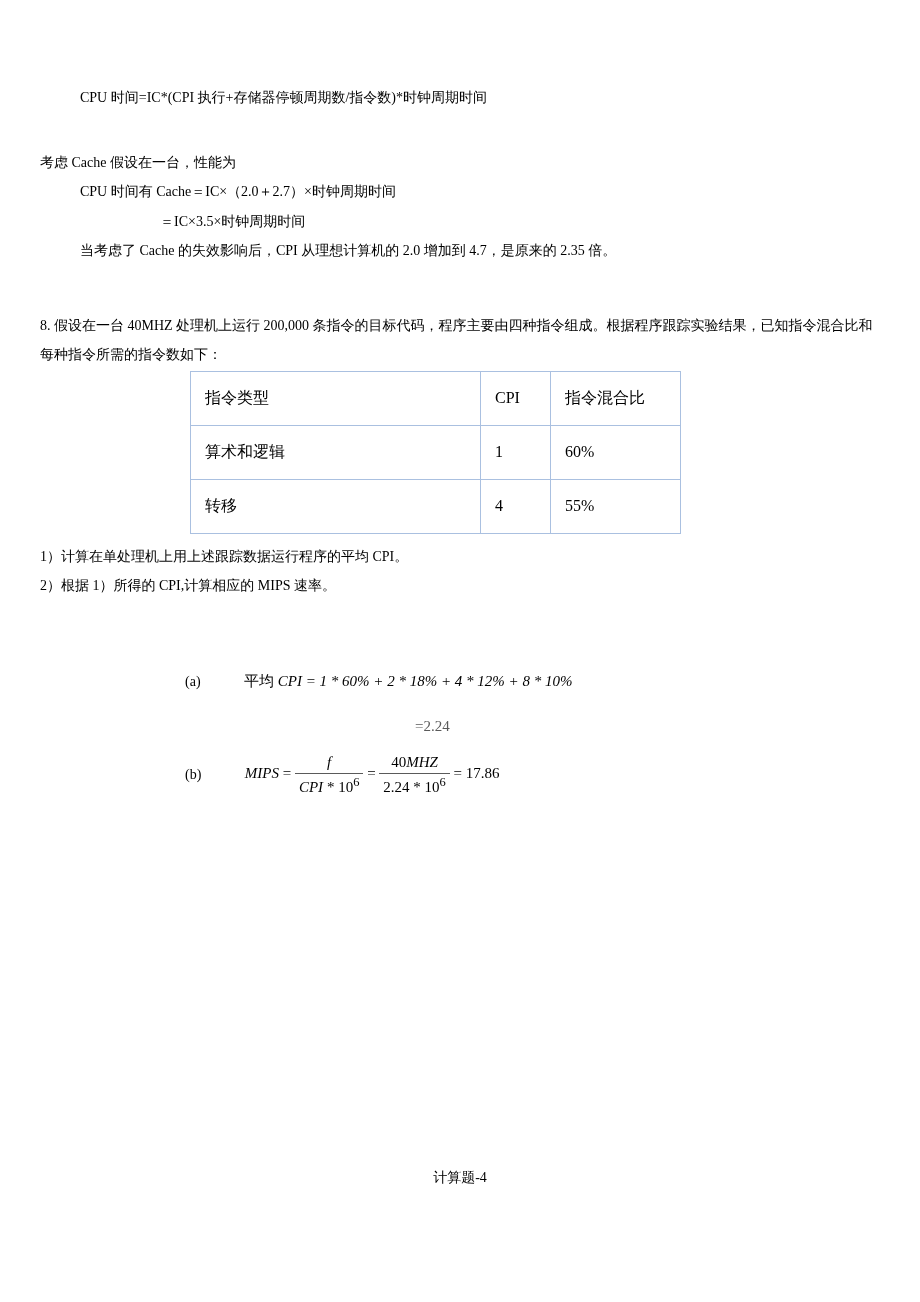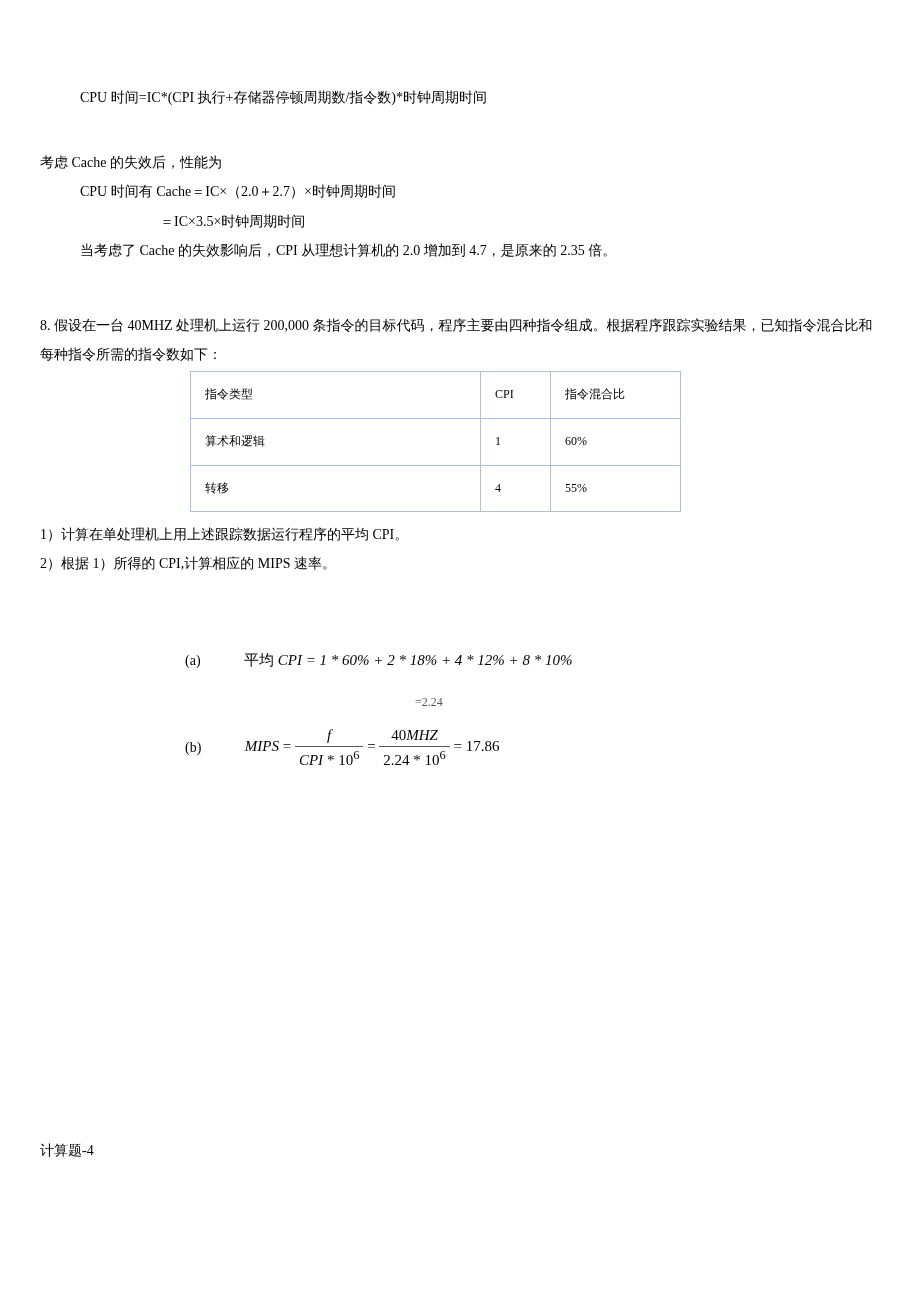--- a/index.html
+++ b/index.html
@@ -19,56 +19,56 @@
     .para { margin-bottom: 4px; }
     table {
       border-collapse: collapse;
       margin-left: 150px;
       margin-top: 4px;
       margin-bottom: 10px;
     }
     td {
       border: 1px solid #aac0e0;
       padding: 12px 14px;
-      font-size: 12px;
+      font-size: 16px;
       text-align: left;
       vertical-align: middle;
     }
     .col1 { width: 290px; }
     .col2 { width: 70px; }
     .col3 { width: 130px; }
     .answers { margin-top: 70px; padding-left: 145px; }
     .ans-row { margin-bottom: 18px; }
     .lbl { display: inline-block; vertical-align: middle; }
     .formula-block { display: inline-block; vertical-align: middle; margin-left: 40px; font-family: "Times New Roman", serif; font-style: italic; color: #000000; font-size: 15px; }
     .formula-block .upright { font-style: normal; }
-    .formula-sub { padding-left: 230px; margin-top: 13px; font-family: "Times New Roman", serif; color: #5a5a5a; font-size: 12px; }
+    .formula-sub { padding-left: 230px; margin-top: 13px; font-family: "Times New Roman", serif; color: #5a5a5a; font-size: 15px; }
     .frac {
       display: inline-block;
       vertical-align: middle;
       text-align: center;
       line-height: 1.1;
       font-style: normal;
     }
     .frac .num { display: block; border-bottom: 1px solid #5a5a5a; padding: 0 4px 2px 4px; }
     .frac .den { display: block; padding: 2px 4px 0 4px; }
     .ital { font-style: italic; }
     .footer {
       position: relative;
       margin-top: 370px;
-      text-align: left;
+      text-align: center;
       font-size: 14px;
     }
   </style>
 </head>
 <body>
 
 <div class="indent-1 para">CPU 时间=IC*(CPI 执行+存储器停顿周期数/指令数)*时钟周期时间</div>
 
-<div class="indent-2 para">考虑 Cache 的失效后，性能为</div>
+<div class="indent-2 para">考虑 Cache 假设在一台，性能为</div>
 <div class="indent-1 para">CPU 时间有 Cache＝IC×（2.0＋2.7）×时钟周期时间</div>
 <div class="indent-3 para">＝IC×3.5×时钟周期时间</div>
 <div class="indent-1 para">当考虑了 Cache 的失效影响后，CPI 从理想计算机的 2.0 增加到 4.7，是原来的 2.35 倍。</div>
 
 <div class="section-gap"></div>
 
 <div class="para">8. 假设在一台 40MHZ 处理机上运行 200,000 条指令的目标代码，程序主要由四种指令组成。根据程序跟踪实验结果，已知指令混合比和</div>
 <div class="para">每种指令所需的指令数如下：</div>
 
 <table>

